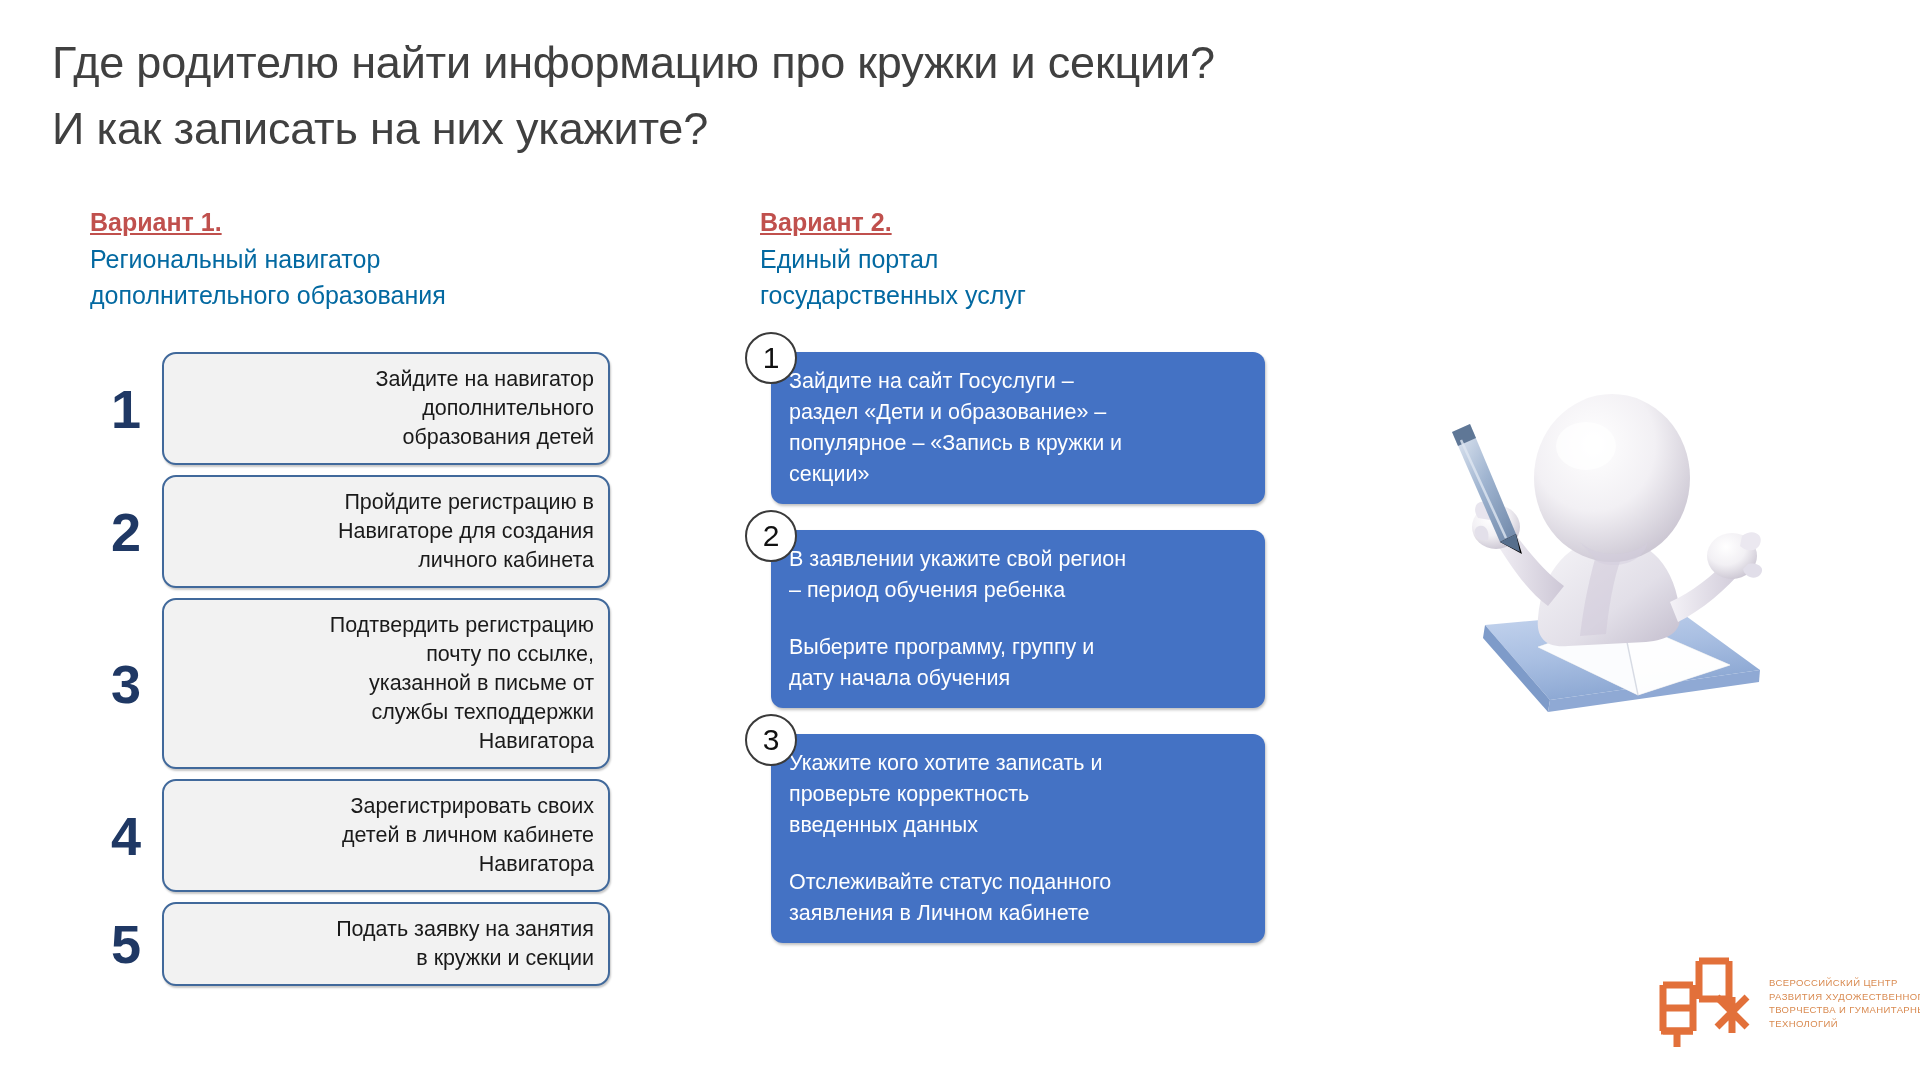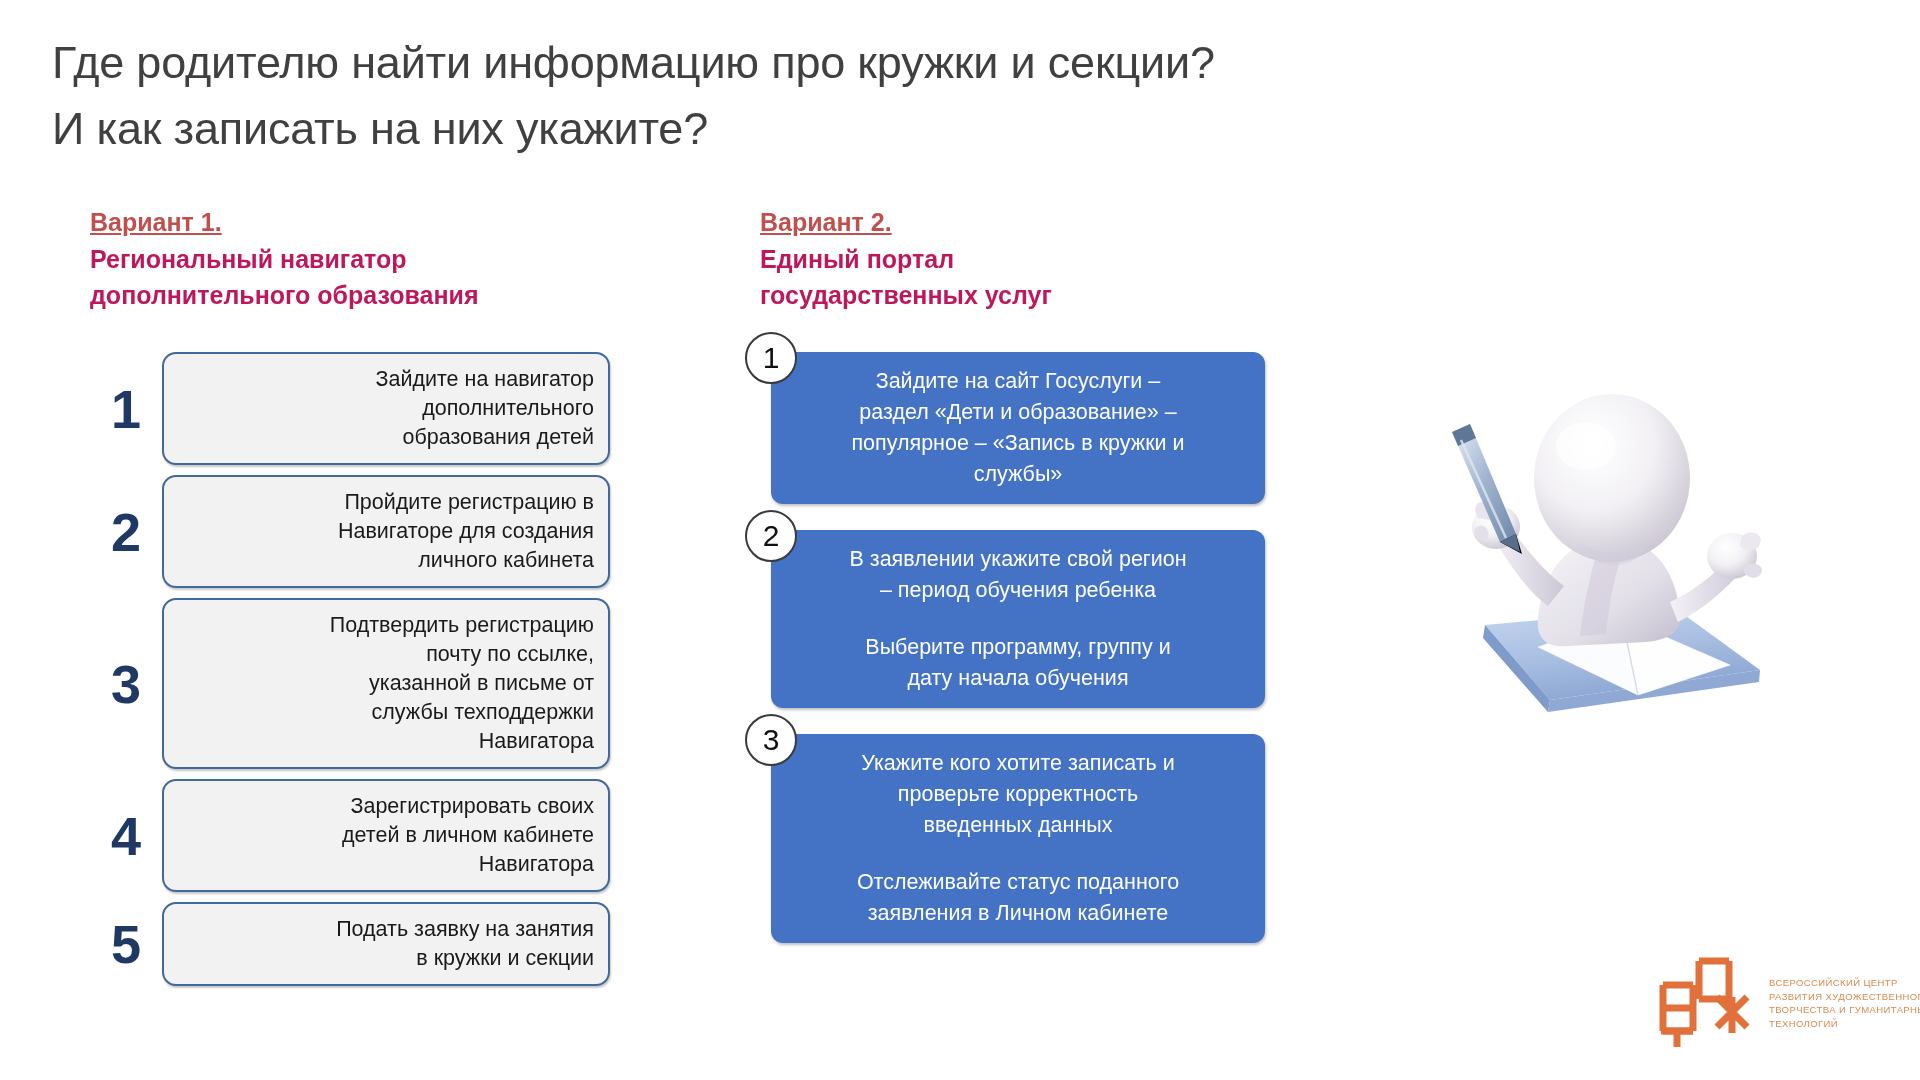--- a/index.html
+++ b/index.html
@@ -47,23 +47,23 @@
   .variant-label {
     font-size: 25px;
     font-weight: 700;
     color: #c0504d;
     line-height: 34px;
     margin-bottom: 2px;
     text-decoration: underline;
   }
   .variant-desc {
     font-size: 25px;
-    color: #be185d;
+    color: #0369a1;
     line-height: 36px;
-    font-weight: 700;
+    font-weight: 400;
   }
 
   
   .steps1 {
     position: absolute;
     left: 90px;
     top: 352px;
     width: 520px;
   }
   .step-row {
@@ -120,21 +120,20 @@
     font-size: 30px;
     color: #111111;
     z-index: 5;
     line-height: 1;
   }
   .card-blue {
     margin-left: 26px;
     background: #4472c4;
     border-radius: 12px;
     padding: 14px 18px;
-    text-align: center;
     color: #ffffff;
     font-size: 21.5px;
     line-height: 31px;
     box-shadow: 1px 2px 3px rgba(0,0,0,0.25);
   }
   .card-blue .ln { display: block; }
   .card-blue .gap { display: block; height: 26px; }
 
   
   .figure-area {
@@ -237,21 +236,21 @@
   </div>
 
   <div class="steps2">
 
     <div class="card-wrap">
       <div class="card-circle">1</div>
       <div class="card-blue">
         <span class="ln">Зайдите на сайт Госуслуги –</span>
         <span class="ln">раздел «Дети и образование» –</span>
         <span class="ln">популярное – «Запись в кружки и</span>
-        <span class="ln">службы»</span>
+        <span class="ln">секции»</span>
       </div>
     </div>
 
     <div class="card-wrap">
       <div class="card-circle">2</div>
       <div class="card-blue">
         <span class="ln">В заявлении укажите свой регион</span>
         <span class="ln">– период обучения ребенка</span>
         <span class="gap"></span>
         <span class="ln">Выберите программу, группу и</span>

